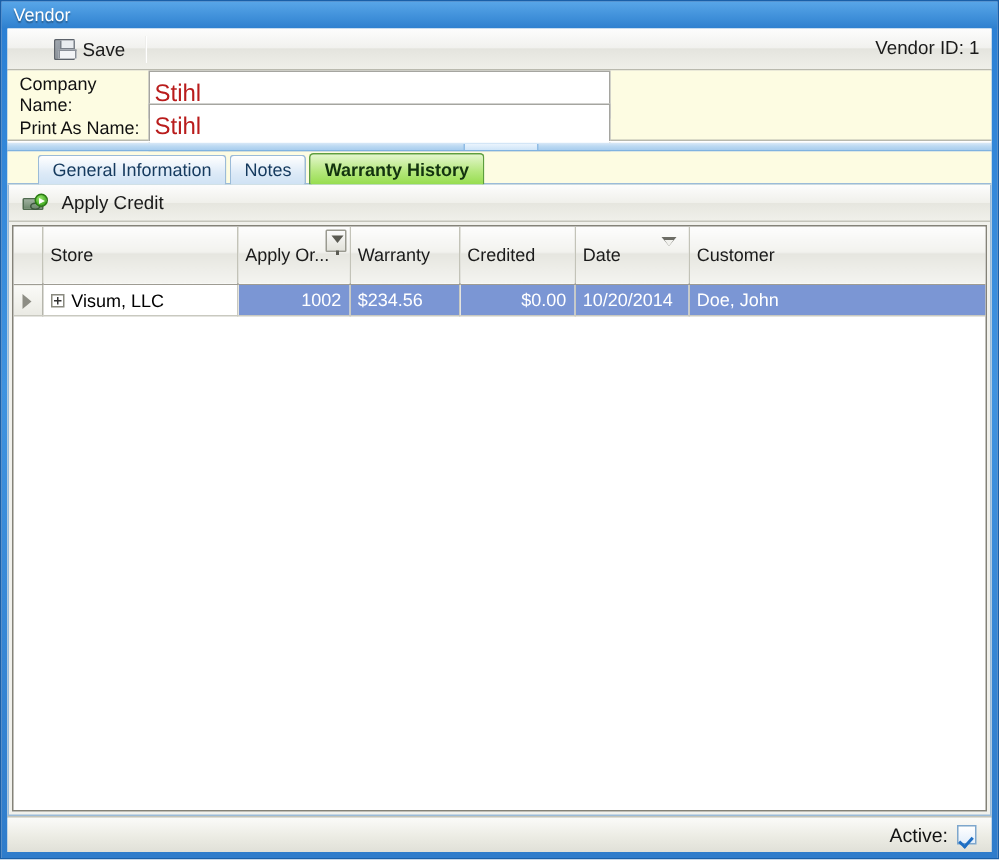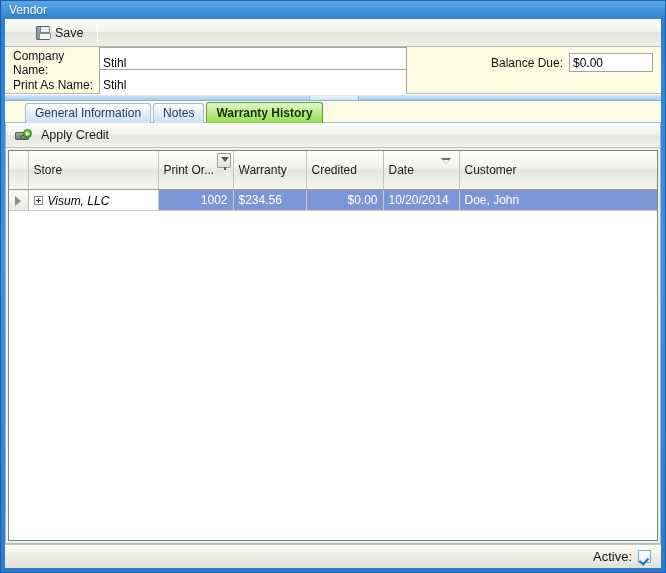--- a/index.html
+++ b/index.html
@@ -113,23 +113,23 @@
     position: relative;
     height: 47px;
   }
   .frow { display: flex; align-items: center; height: 19px; margin-bottom: 3px; }
   .flabel { width: 88px; text-align: left; font-size: 12px; color: #111; padding-left: 2px; }
   .finput {
     width: 308px; height: 32px;
     border: 1px solid #a5a5a0;
     background: #ffffff;
     font-family: "Liberation Sans", sans-serif;
-    font-size: 12px;
+    font-size: 16px;
     padding: 0 3px;
-    color: #000000;
+    color: #b91c1c;
     outline: none;
   }
   #balance-wrap {
     position: absolute; right: 8px; top: 6px;
     display: flex; align-items: center; height: 19px;
   }
   #balance-wrap .flabel { width: auto; margin-right: 6px; }
   #balance-input {
     width: 84px; height: 19px;
     border: 1px solid #a5a5a0; background: #fff;
@@ -266,21 +266,20 @@
     font-size: 12px;
     border-right: 1px solid #c9c9c0;
     border-bottom: 1px solid #c9c9c0;
     white-space: nowrap;
     overflow: hidden;
   }
   tr.row-selected td { background: #7b96d4; color: #ffffff; }
   td.cell-focused {
     background: #ffffff !important;
     color: #000000 !important;
-    font-style: italic;
   }
   td.num { text-align: right; }
   td.indicator-cell {
     width: 19px; padding: 0; text-align: center;
     background: linear-gradient(180deg,#fafaf7 0%, #eaeae3 100%) !important;
     color: #6d6d65 !important;
     border-right: 1px solid #b6b6ac;
   }
   .arrow-right {
     display: inline-block;
@@ -394,34 +393,31 @@
   <div id="client">
 
     <div id="toolbar">
       <div class="tbtn">
         <span class="ico-save">
             <i></i>
           </span>
         <span>Save</span>
       </div>
       <div class="tsep"></div>
+      <div id="vendor-id">Vendor ID: 1</div>
     </div>
 
     <div id="fields">
       <div class="frow">
         <div class="flabel">Company Name:</div>
         <input class="finput" type="text" value="Stihl" style="">
       </div>
       <div class="frow">
         <div class="flabel">Print As Name:</div>
         <input class="finput" type="text" value="Stihl" style="">
-      </div>
-      <div id="balance-wrap">
-        <div class="flabel">Balance Due:</div>
-        <input id="balance-input" type="text" value="$0.00" style="">
       </div>
     </div>
 
     <div id="splitter"></div>
 
     <div id="tabstrip">
       <div class="tab">General Information</div>
       <div class="tab">Notes</div>
       <div class="tab active">Warranty History</div>
     </div>
@@ -447,21 +443,21 @@
             <col style="width:73px">
             <col style="width:77px">
             <col style="width:76px">
             <col>
           </colgroup>
           <thead>
             <tr>
               <th class="indicator-col"></th>
               <th>Store</th>
               <th>
-                <span>Print Or...</span>
+                <span>Apply Or...</span>
                 <span class="filter-btn">
                     <i class="funnel"></i>
                   </span>
               </th>
               <th>Warranty</th>
               <th>Credited</th>
               <th>
                 <span>Date</span>
                 <span class="sort-desc"></span>
               </th>

